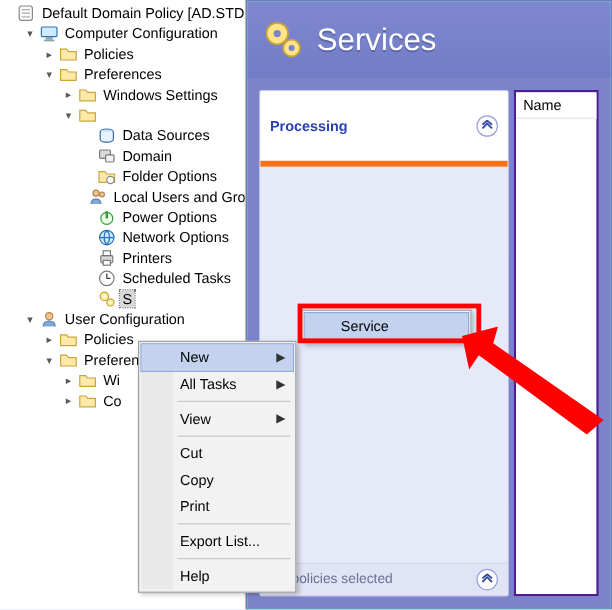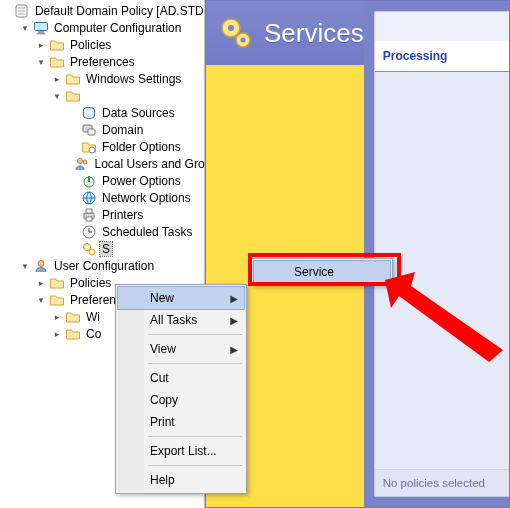--- a/index.html
+++ b/index.html
@@ -22,26 +22,26 @@
   .tree-pane {
     width: 205px;
     background: #fff;
     border-right: 1px solid #c0c0c0;
     padding: 2px 0 12px 2px;
     position: relative;
     overflow: hidden;
   }
   .right-pane {
     flex: 1;
-    background: #fde047;
+    background: #5eead4;
     border: 1px solid #6e79bf;
     position: relative;
     overflow: hidden;
     display: flex;
-    flex-direction: row;
+    flex-direction: column;
   }
 
   
   .tree ul { list-style: none; margin: 0; padding-left: 16px; }
   .tree > ul { padding-left: 2px; }
   .tree li { white-space: nowrap; }
   .tree-row {
     display: flex; align-items: center;
     height: 17px;
     gap: 3px;
@@ -117,24 +117,23 @@
     border-bottom: 1px solid #e5e5e5;
     display: flex;
     align-items: center;
     padding-left: 6px;
     font-size: 12px;
     color: #000;
   }
 
   .card-header {
     display: flex; align-items: center; justify-content: space-between;
-    padding: 6px 8px;
-    background: #fff;
-    border-bottom: 1px solid #f97316;
-    margin-top: 29px;
+    padding: 20px 8px;
+    background: #fff;
+    border-bottom: 5px solid #f97316;
   }
   .card-header .ch-title {
     color: #2a3fb0;
     font-weight: 600;
     font-size: 12px;
   }
   .chevronbox {
     width: 18px; height: 18px;
     border: 1px solid #96a2da;
     border-radius: 50%;
@@ -207,21 +206,21 @@
   .submenu .gutter {
     position: absolute;
     left: 2px; top: 2px; bottom: 2px;
     width: 26px;
     background: #e9e9e9;
   }
   .submenu .mi {
     position: relative;
     height: 22px;
     display: flex; align-items: center;
-    padding-left: 40px; padding-right: 10px;
+    padding-left: 30px; padding-right: 10px;
     font-size: 12px;
     text-align: center;
   }
   .submenu .mi.hover {
     background: #c3d3ef;
     outline: 1px solid #8fa9d9;
   }
 
   
   .highlight-box {

